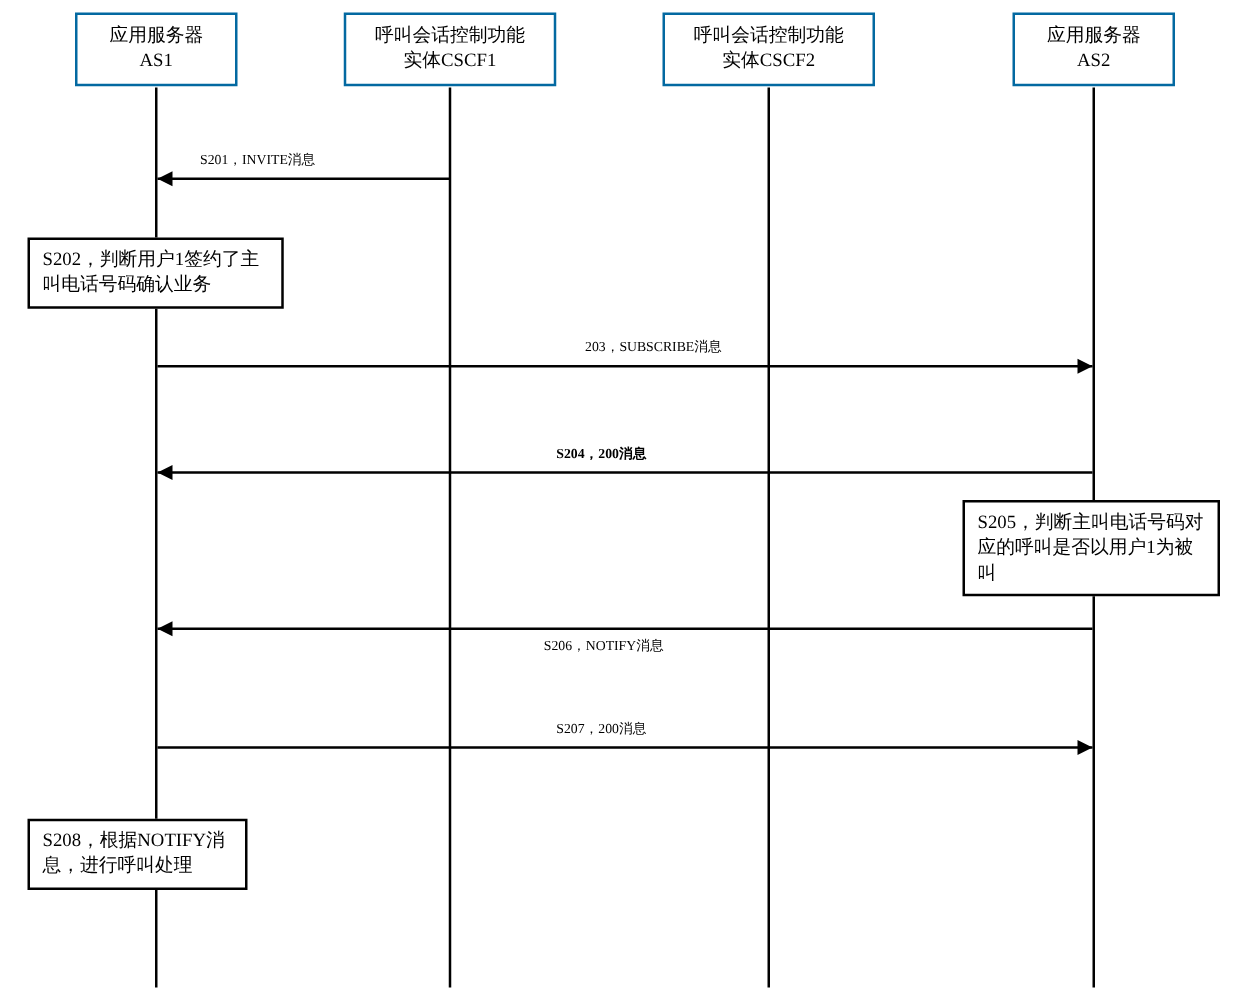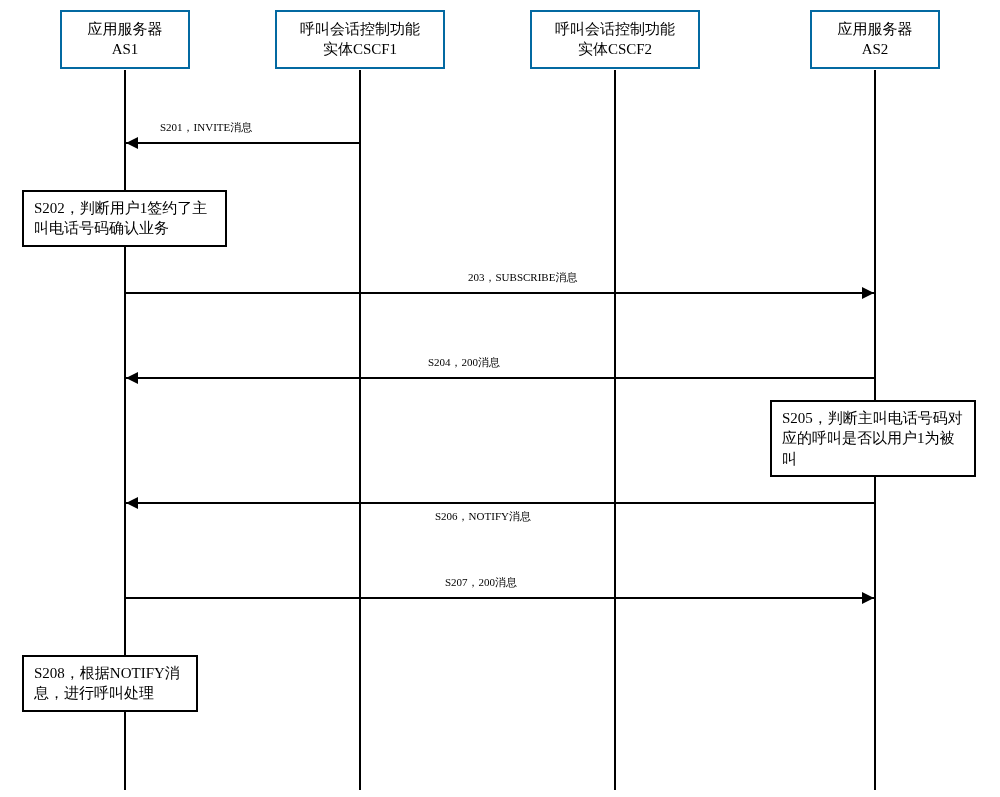--- a/index.html
+++ b/index.html
@@ -98,21 +98,21 @@
 <div class="arrow-label" style="left:160px;top:120px;">S201，INVITE消息</div>
 <div class="arrow-line" style="left:126px;top:142px;width:234px;"></div>
 <div class="arrow-head-left" style="left:126px;top:137px;"></div>
 
 <div class="process-box" style="left:22px;top:190px;width:205px;">S202，判断用户1签约了主叫电话号码确认业务</div>
 
 <div class="arrow-label" style="left:420px;top:270px;margin-left:48px;">203，SUBSCRIBE消息</div>
 <div class="arrow-line" style="left:126px;top:292px;width:748px;"></div>
 <div class="arrow-head-right" style="left:862px;top:287px;"></div>
 
-<div class="arrow-label" style="left:428px;top:355px;">S204，200消息</div>
+<div class="arrow-label" style="left:445px;top:355px;font-weight:bold;">S204，200消息</div>
 <div class="arrow-line" style="left:126px;top:377px;width:748px;"></div>
 <div class="arrow-head-left" style="left:126px;top:372px;"></div>
 
 <div class="process-box" style="left:770px;top:400px;width:206px;">S205，判断主叫电话号码对应的呼叫是否以用户1为被叫</div>
 
 <div class="arrow-label" style="left:435px;top:480px;margin-top:29px;">S206，NOTIFY消息</div>
 <div class="arrow-line" style="left:126px;top:502px;width:748px;"></div>
 <div class="arrow-head-left" style="left:126px;top:497px;"></div>
 
 <div class="arrow-label" style="left:445px;top:575px;text-align:center;">S207，200消息</div>

